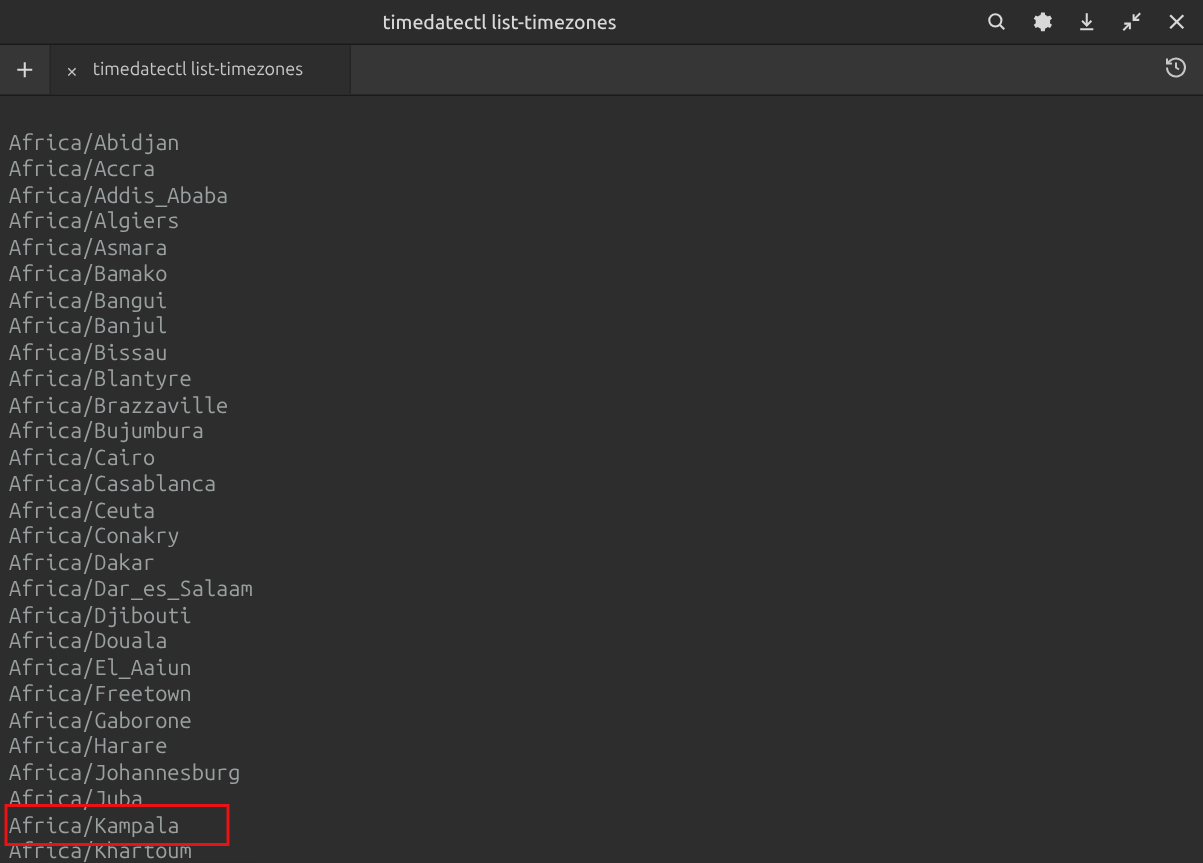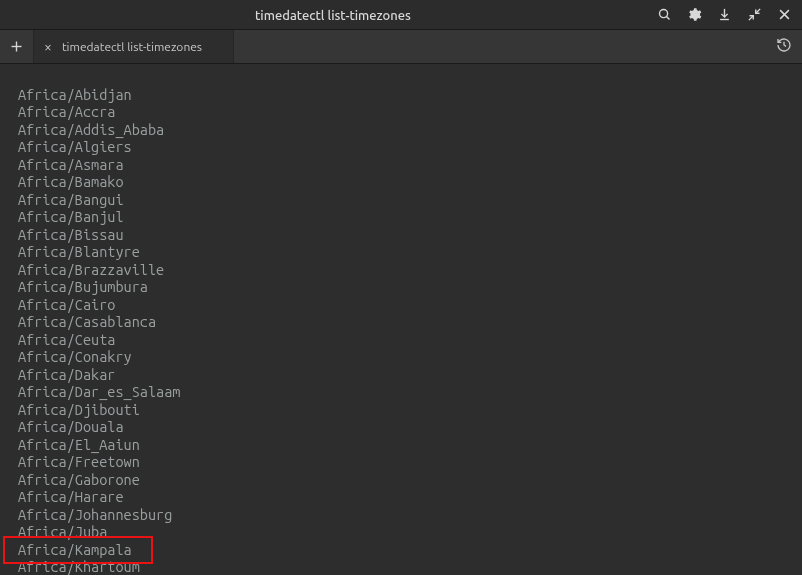--- a/index.html
+++ b/index.html
@@ -81,21 +81,21 @@
       display: flex;
       align-items: center;
       padding-right: 10px;
     }
     .history-icon {
       color: #c8c8c8;
       cursor: pointer;
     }
     .history-icon svg { width: 16px; height: 16px; }
     .terminal {
-      padding: 4px 6px 0 18px;
+      padding: 4px 6px 0 6px;
       color: #9aa0a0;
       font-size: 14.5px;
       line-height: 17.5px;
       font-family: "Ubuntu Mono", "DejaVu Sans Mono", "Courier New", monospace;
       white-space: pre;
     }
     .annotation-box {
       position: absolute;
       left: 3px;
       bottom: 11px;

